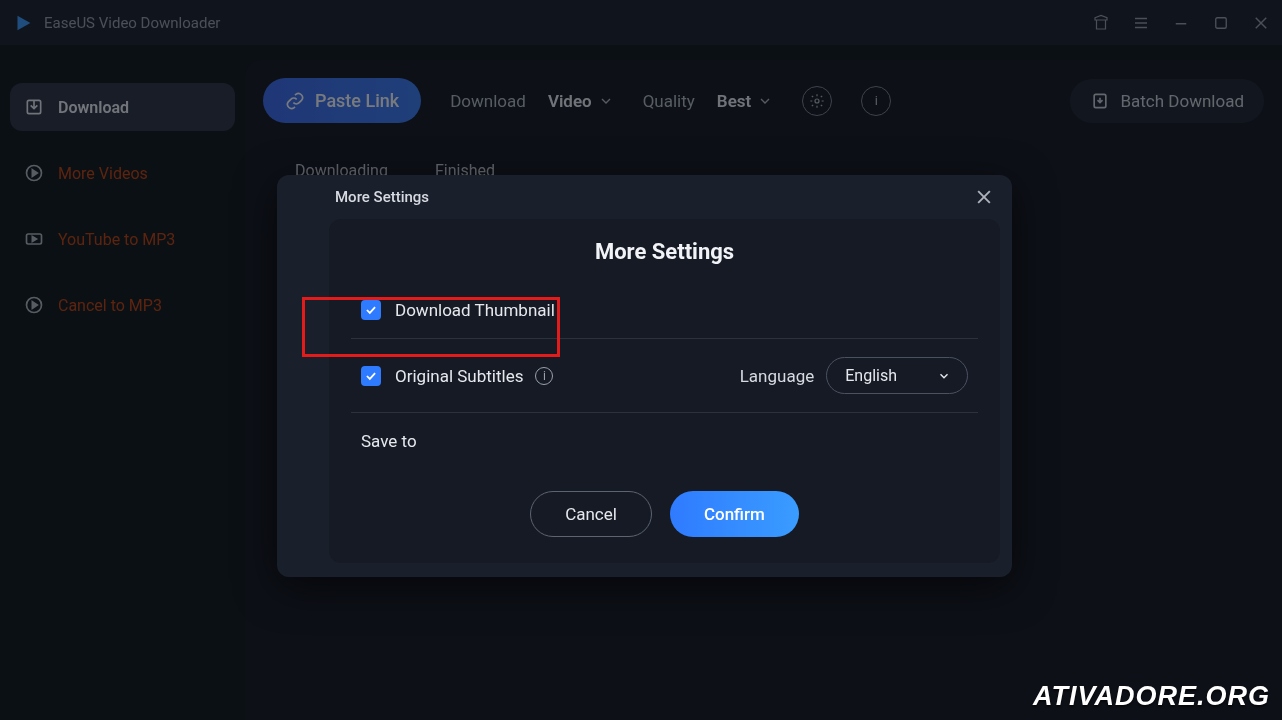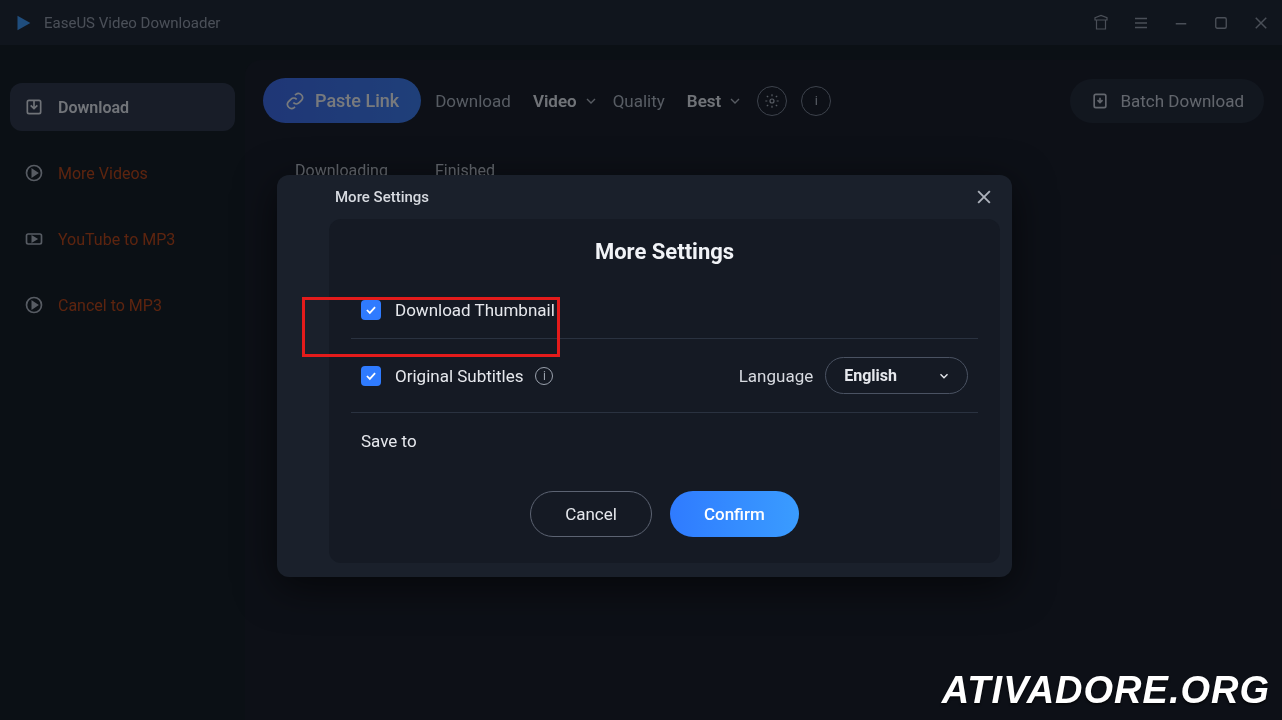--- a/index.html
+++ b/index.html
@@ -15,21 +15,21 @@
   .win-controls .icon { width: 18px; height: 18px; cursor: pointer; }
 
   
   .sidebar { position: absolute; top: 45px; left: 0; width: 245px; padding: 38px 10px 10px 10px; z-index: 1; }
   .side-item { display: flex; align-items: center; gap: 14px; padding: 14px 14px; border-radius: 12px; font-size: 16px; color: #c2410c; cursor: pointer; margin-bottom: 18px; }
   .side-item.active { background: #2a3244; color: #f0f2f6; font-weight: 600; }
   .side-icon { width: 20px; height: 20px; flex: 0 0 20px; }
 
   
   .main { position: absolute; top: 60px; left: 245px; right: 0; bottom: 0; background: #12151d; border-radius: 16px 0 0 0; padding: 18px 18px; z-index: 1; }
-  .toolbar { display: flex; align-items: center; gap: 14px; }
+  .toolbar { display: flex; align-items: center; gap: 29px; }
   .paste-btn { display: flex; align-items: center; gap: 10px; padding: 12px 22px; border-radius: 999px; background: linear-gradient(90deg,#3a6af0,#3a7df6); color: #fff; font-size: 18px; font-weight: 500; cursor: pointer; }
   .drop { display: flex; align-items: center; gap: 6px; font-size: 17px; color: #b6bcc6; cursor: pointer; }
   .drop .strong { color: #eef0f4; font-weight: 600; margin-left: 16px; }
   .circ-btn { width: 30px; height: 30px; border: 1.5px solid #7c8392; border-radius: 50%; display: flex; align-items: center; justify-content: center; color: #b6bcc6; cursor: pointer; }
   .batch { margin-left: auto; display: flex; align-items: center; gap: 10px; background: #1e2430; padding: 12px 20px; border-radius: 999px; color: #cfd3db; font-size: 17px; cursor: pointer; }
 
   .tabs-row { display: flex; gap: 19px; margin-top: 28px; margin-left: 18px; }
   .tab { font-size: 16px; color: #cfd3db; padding: 10px 14px; }
 
   
@@ -42,31 +42,31 @@
   .modal-body { background: #151a24; border-radius: 12px; padding: 20px 22px 26px 22px; }
   .modal-body h2 { text-align: center; color: #f1f3f7; font-size: 22px; font-weight: 700; margin-bottom: 18px; }
 
   .settings-group { display: flex; flex-direction: column; }
   .setting-row { display: flex; align-items: center; padding: 18px 10px; border-top: 1px solid #2a3240; }
   .setting-row.first { border-top: none; }
   .checkbox { width: 20px; height: 20px; border-radius: 4px; background: #2f7bff; display: flex; align-items: center; justify-content: center; margin-right: 14px; flex: 0 0 20px; cursor: pointer; }
   .setting-label { font-size: 17px; color: #e6e8ed; }
   .info-ic { width: 18px; height: 18px; border: 1.5px solid #9aa1ad; border-radius: 50%; display: flex; align-items: center; justify-content: center; font-size: 12px; color: #9aa1ad; margin-left: 12px; cursor: pointer; }
   .lang-label { margin-left: auto; margin-right: 12px; font-size: 17px; color: #d7dae0; }
-  .select { display: flex; align-items: center; gap: 40px; border: 1.5px solid #4a5262; border-radius: 999px; padding: 8px 16px 8px 18px; font-size: 16px; color: #e6e8ed; cursor: pointer; font-weight: bold; }
+  .select { display: flex; align-items: center; gap: 40px; border: 1.5px solid #4a5262; border-radius: 999px; padding: 8px 16px 8px 18px; font-size: 16px; color: #e6e8ed; cursor: pointer; }
   .select .chev { width: 14px; height: 14px; }
   .save-select { display: flex; align-items: center; gap: 14px; border: 1.5px solid #4a5262; border-radius: 999px; padding: 8px 18px; font-size: 16px; color: #e6e8ed; cursor: pointer; margin-left: 10px; }
 
   .modal-actions { display: flex; justify-content: center; gap: 18px; margin-top: 22px; }
   .btn-cancel { padding: 12px 34px; border: 1.5px solid #5c6372; border-radius: 999px; font-size: 17px; color: #e6e8ed; background: transparent; cursor: pointer; }
   .btn-confirm { padding: 12px 34px; border-radius: 999px; font-size: 17px; color: #fff; background: linear-gradient(90deg,#2f7bff,#3a9cff); border: none; cursor: pointer; font-weight: 500; }
 
   .highlight-box { position: absolute; border: 3px solid #e41b1b; pointer-events: none; z-index: 30; }
 
-  .watermark { position: absolute; right: 12px; bottom: 8px; font-family: Impact, "Arial Black", sans-serif; font-size: 38px; font-weight: 900; font-style: italic; color: #fff; letter-spacing: 1px; z-index: 40; text-shadow: 0 2px 2px rgba(0,0,0,0.6); }
+  .watermark { position: absolute; right: 12px; bottom: 8px; font-family: Impact, "Arial Black", sans-serif; font-size: 27px; font-weight: 900; font-style: italic; color: #fff; letter-spacing: 1px; z-index: 40; text-shadow: 0 2px 2px rgba(0,0,0,0.6); }
 
   svg { display: block; }
 </style>
 </head>
 <body>
 
 <div class="titlebar">
   <span class="logo">
     <svg viewBox="0 0 24 24" width="22" height="22">
         <polygon points="6,4 20,12 6,20" fill="#3a9cff"></polygon>

